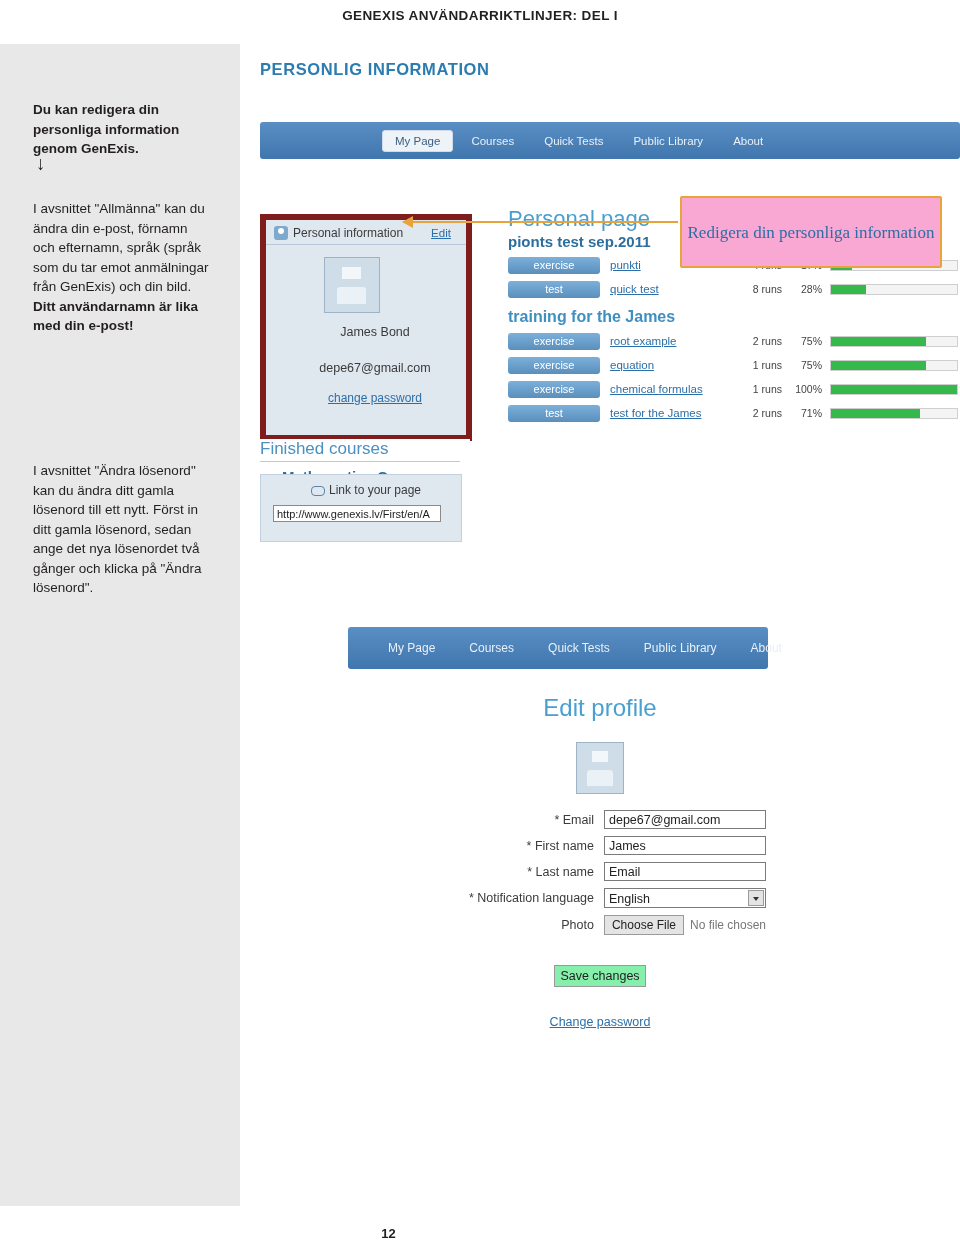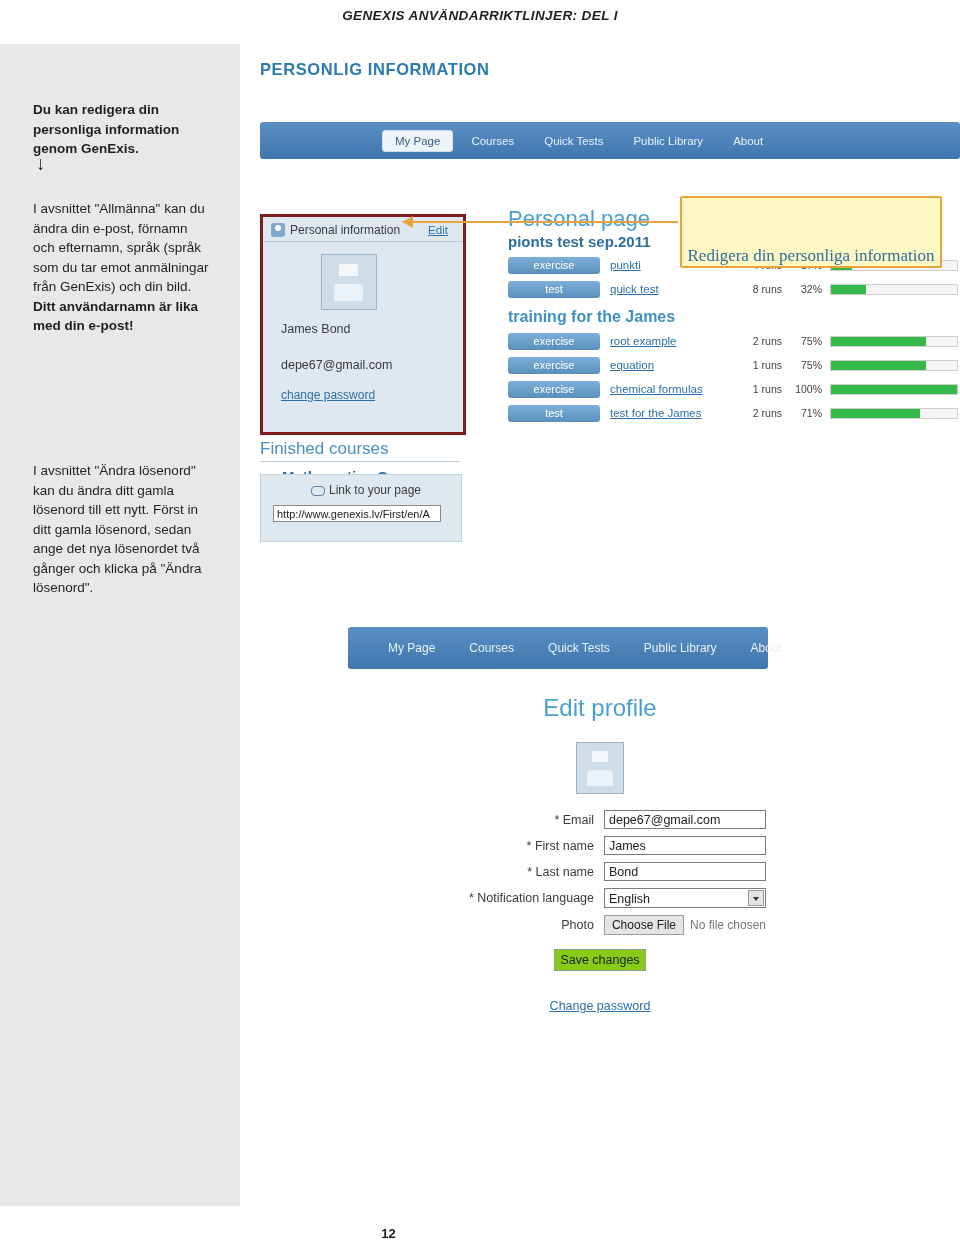--- a/index.html
+++ b/index.html
@@ -20,21 +20,20 @@
   .doc-header {
     position: absolute;
     top: 8px;
     left: 0;
     width: 960px;
     text-align: center;
     font-size: 13.5px;
     font-weight: bold;
     color: #231f20;
     letter-spacing: 0.4px;
-    font-style: italic;
   }
 
   
   .left-col {
     position: absolute;
     top: 44px;
     left: 0;
     width: 240px;
     height: 1162px;
     background: #e8e8e8;
@@ -113,21 +112,22 @@
   #navbar-bottom .navbar { padding-left: 26px; height: 42px; }
   #navbar-bottom .nav-item { font-size: 12px; padding: 5px 14px; }
 
   
   #pi-card {
     left: 20px;
     top: 170px;
     width: 200px;
     height: 215px;
     background: #dfe7ef;
-    border: 3px solid #7f1d1d;
+    border: 6px solid #7f1d1d;
+    text-align: center;
   }
   .pi-head {
     display: flex;
     align-items: center;
     gap: 5px;
     padding: 6px 8px 4px 8px;
     border-bottom: 1px solid #b9c8d8;
   }
   .pi-head .pi-title {
     font-size: 12px;
@@ -335,24 +335,24 @@
   }
 
   
   #callout {
     position: absolute;
     left: 440px;
     top: 152px;
     width: 258px;
     height: 68px;
     border: 2px solid #e8a33d;
-    background: #fef9c3;
+    background: #f9a8d4;
     border-radius: 2px;
     display: flex;
-    align-items: flex-end;
+    align-items: center;
     justify-content: center;
     text-align: center;
   }
   #callout span {
     font-family: "Liberation Serif", serif;
     font-size: 17px;
     color: #2e6da4;
     line-height: 21px;
   }
   .callout-arrow {
@@ -469,23 +469,23 @@
     font-size: 12px;
     color: #222;
     padding: 2px 7px;
   }
   .ep-file .nofile {
     font-size: 12px;
     color: #777;
     padding-left: 6px;
   }
   .ep-save {
-    margin: 14px auto 0 auto;
+    margin: 30px auto 0 auto;
     width: 90px;
-    background: #84cc16;
+    background: #86efac;
     border: 1px solid #9a9a9a;
     font-size: 12.5px;
     color: #222;
     text-align: center;
     padding: 3px 0;
   }
   .ep-change {
     text-align: center;
     margin-top: 28px;
     font-size: 12.5px;
@@ -562,21 +562,21 @@
       <div class="stat-runs">4 runs</div>
       <div class="stat-pct">17%</div>
       <div class="stat-bar">
           <i style="width:17%"></i>
         </div>
     </div>
     <div class="stat-row">
       <div class="stat-tag">test</div>
       <div class="stat-name">quick test</div>
       <div class="stat-runs">8 runs</div>
-      <div class="stat-pct">32%</div>
+      <div class="stat-pct">28%</div>
       <div class="stat-bar">
           <i style="width:28%"></i>
         </div>
     </div>
 
     <div class="group-head">training for the James</div>
 
     <div class="stat-row">
       <div class="stat-tag">exercise</div>
       <div class="stat-name">root example</div>
@@ -637,21 +637,21 @@
     <div class="ep-row">
       <div class="ep-label">* Email</div>
       <div class="ep-input">depe67@gmail.com</div>
     </div>
     <div class="ep-row">
       <div class="ep-label">* First name</div>
       <div class="ep-input">James</div>
     </div>
     <div class="ep-row">
       <div class="ep-label">* Last name</div>
-      <div class="ep-input">Bond</div>
+      <div class="ep-input">Email</div>
     </div>
     <div class="ep-row">
       <div class="ep-label">* Notification language</div>
       <div class="ep-select">
         <span>English</span>
         <span class="caret"></span>
       </div>
     </div>
     <div class="ep-row">
       <div class="ep-label">Photo</div>

